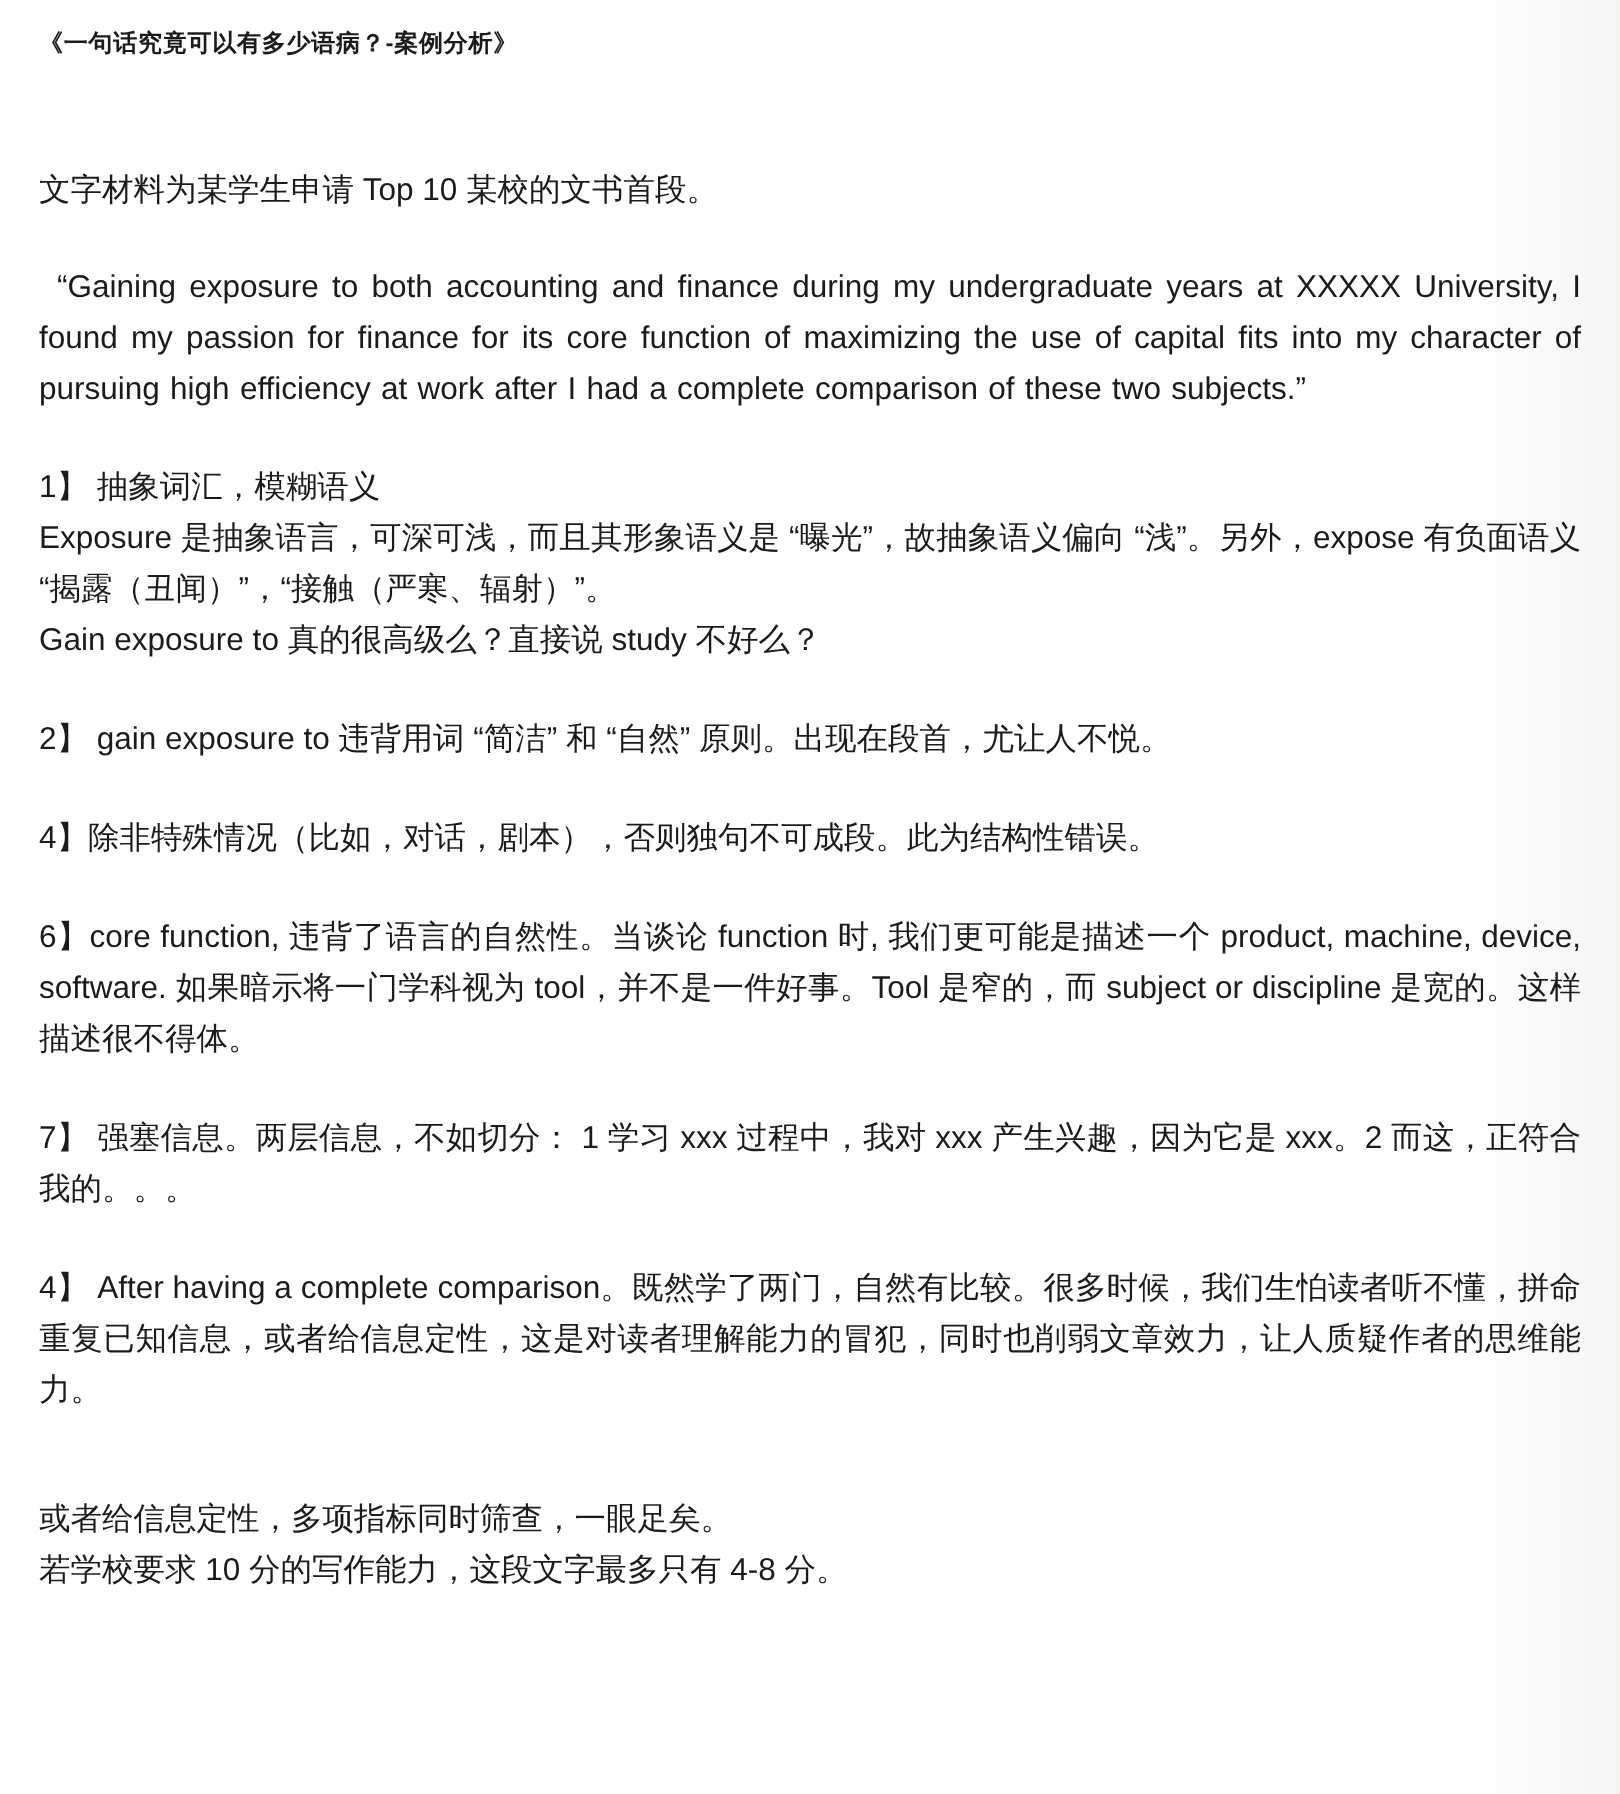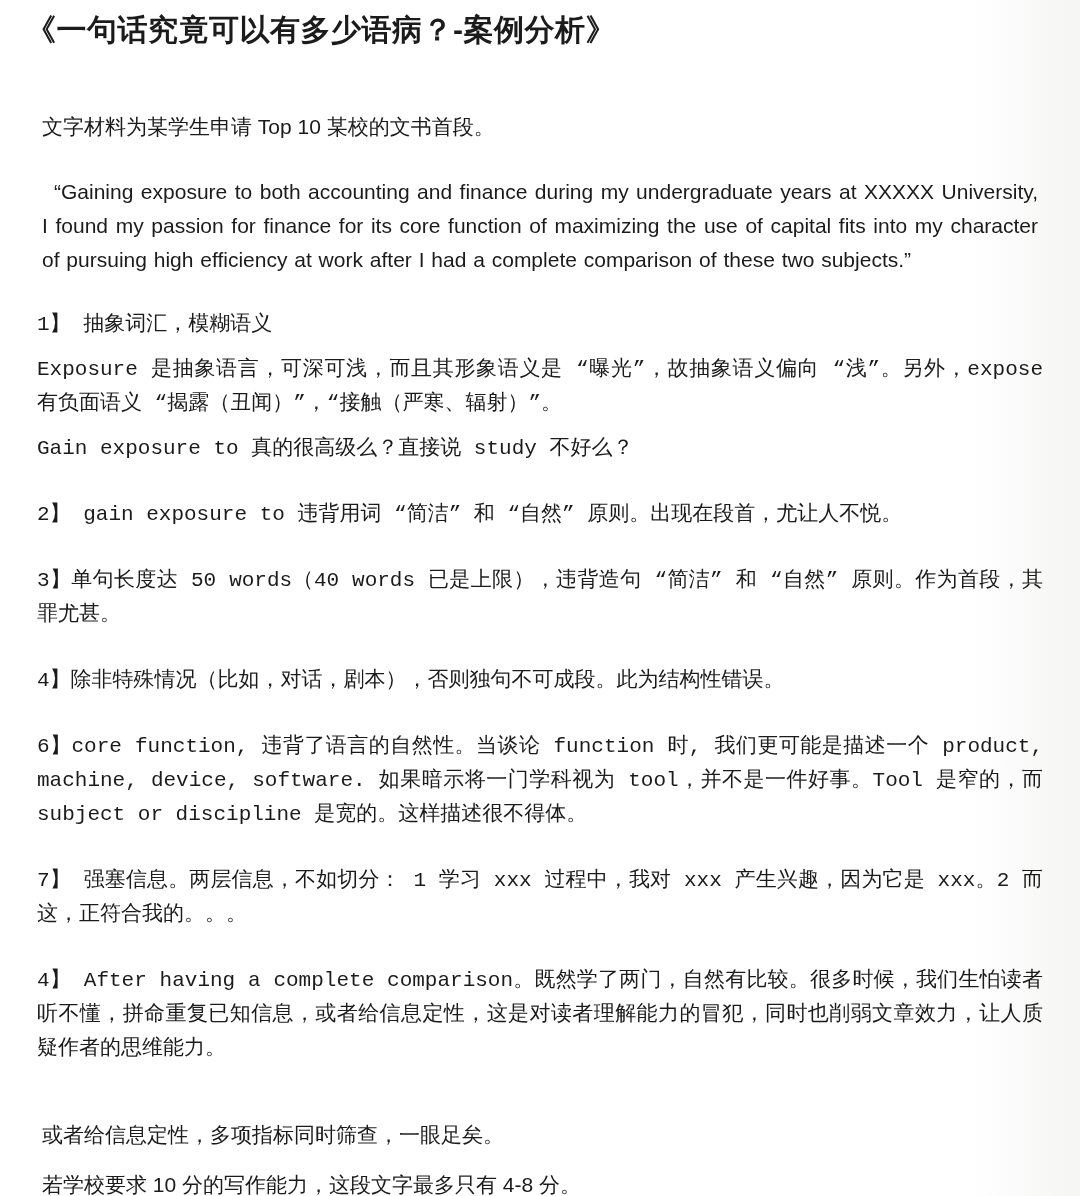--- a/index.html
+++ b/index.html
@@ -12,46 +12,45 @@
     width: 1080px;
     height: 1196px;
     box-sizing: border-box;
     padding: 12px 26px 0 26px;
     overflow: hidden;
     background: linear-gradient(90deg, #ffffff 0%, #ffffff 90%, #f5f5f4 100%);
     font-family: "Liberation Sans", "DejaVu Sans", sans-serif;
     color: #1b1b1b;
   }
   .title {
-    font-size: 30px;
+    font-size: 16px;
     line-height: 36px;
     font-weight: 700;
     margin: 0 0 62px 0;
     letter-spacing: 0.5px;
   }
   .para {
-    margin: 16px;
+    margin: 0;
     font-size: 21px;
     line-height: 34px;
     text-align: justify;
   }
   .intro {
     margin-bottom: 31px;
   }
   .quote {
     margin-bottom: 31px;
     text-indent: 12px;
     word-spacing: 1px;
   }
   .point {
     margin-bottom: 32px;
   }
   .point .para {
-    margin: 11px;
-    font-family: Liberation Mono, monospace;
+    margin: 0;
   }
   .closing {
     margin-top: 52px;
   }
 </style>
 </head>
 <body>
 
 <div class="page">
 
@@ -64,23 +63,20 @@
   <div class="point">
     <p class="para">1】 抽象词汇，模糊语义</p>
     <p class="para">Exposure 是抽象语言，可深可浅，而且其形象语义是 “曝光”，故抽象语义偏向 “浅”。另外，expose 有负面语义 “揭露（丑闻）”，“接触（严寒、辐射）”。</p>
     <p class="para">Gain exposure to 真的很高级么？直接说 study 不好么？</p>
   </div>
 
   <div class="point">
     <p class="para">2】 gain exposure to 违背用词 “简洁” 和 “自然” 原则。出现在段首，尤让人不悦。</p>
   </div>
 
-  <div class="point">
-    <p class="para">3】单句长度达 50 words（40 words 已是上限），违背造句 “简洁” 和 “自然” 原则。作为首段，其罪尤甚。</p>
-  </div>
 
   <div class="point">
     <p class="para">4】除非特殊情况（比如，对话，剧本），否则独句不可成段。此为结构性错误。</p>
   </div>
 
 
   <div class="point">
     <p class="para">6】core function, 违背了语言的自然性。当谈论 function 时, 我们更可能是描述一个 product, machine, device, software. 如果暗示将一门学科视为 tool，并不是一件好事。Tool 是窄的，而 subject or discipline 是宽的。这样描述很不得体。</p>
   </div>
 

